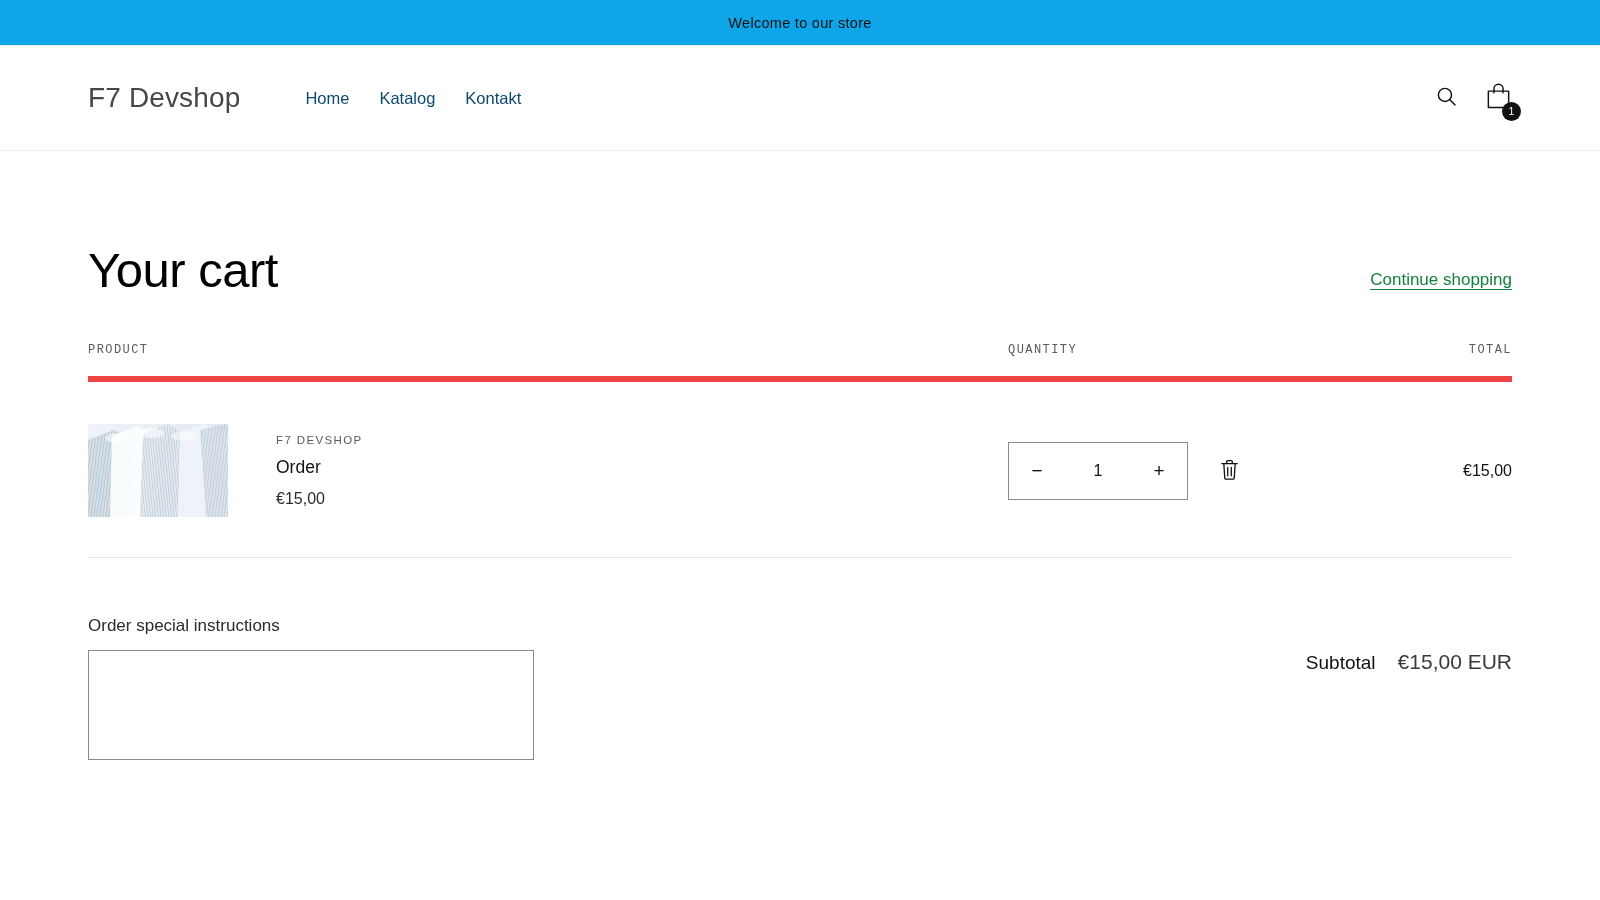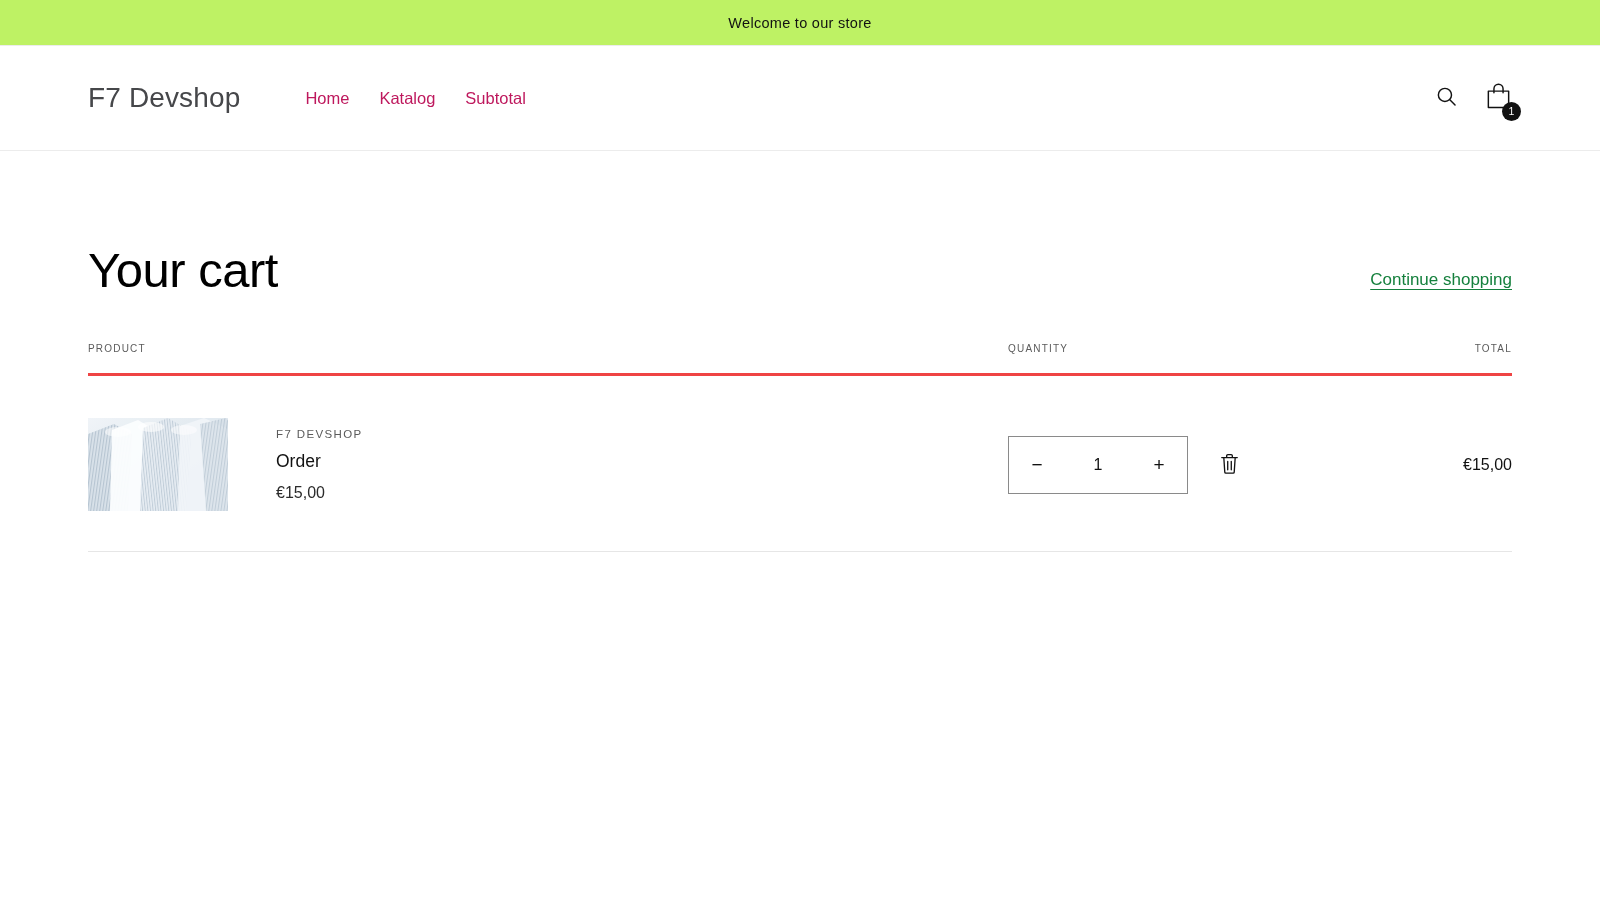--- a/index.html
+++ b/index.html
@@ -15,21 +15,21 @@
     -webkit-font-smoothing: antialiased;
   }
 
   
   .announcement {
     height: 46px;
     display: flex;
     align-items: center;
     justify-content: center;
     border-bottom: 1px solid #ececec;
-    background: #bef264;
+    background: #0ea5e9;
   }
   .announcement-text {
     font-size: 14.5px;
     letter-spacing: .02em;
     color: #121212;
   }
 
   
   .site-header {
     height: 105px;
@@ -48,21 +48,21 @@
     white-space: nowrap;
     text-decoration: none;
   }
   .main-nav {
     display: flex;
     align-items: center;
     gap: 0px;
   }
   .nav-link {
     font-size: 16.5px;
-    color: #be185d;
+    color: #0c4a6e;
     text-decoration: none;
     padding: 6px 15px;
     white-space: nowrap;
     text-align: right;
   }
   .header-spacer { flex: 1 1 auto; }
   .header-actions {
     display: flex;
     align-items: center;
     gap: 26px;
@@ -144,27 +144,28 @@
   }
 
   
   .cart-table {
     width: 100%;
     border-collapse: collapse;
     margin-top: 48px;
     table-layout: fixed;
   }
   .cart-table thead th {
-    font-size: 10px;
+    font-size: 12px;
     font-weight: 400;
     letter-spacing: .12em;
     color: #5b5b5b;
     text-transform: uppercase;
     padding: 0 0 19px 0;
-    border-bottom: 3px solid #ef4444;
+    border-bottom: 6px solid #ef4444;
+    font-family: Liberation Mono, monospace;
   }
   th.col-product { text-align: left; width: 920px; }
   th.col-quantity { text-align: left; width: 360px; }
   th.col-total    { text-align: right; }
 
   .cart-table tbody td {
     padding: 42px 0 40px 0;
     border-bottom: 1px solid #e6e6e6;
     vertical-align: middle;
   }
@@ -284,21 +285,21 @@
 <div class="announcement">
   <span class="announcement-text">Welcome to our store</span>
 </div>
 
 <header class="site-header">
   <a class="brand" href="#">F7 Devshop</a>
 
   <nav class="main-nav">
     <a class="nav-link" href="#">Home</a>
     <a class="nav-link" href="#">Katalog</a>
-    <a class="nav-link" href="#">Subtotal</a>
+    <a class="nav-link" href="#">Kontakt</a>
   </nav>
 
   <div class="header-spacer"></div>
 
   <div class="header-actions">
     <button class="icon-btn">
       <span>
         <svg width="25" height="25" viewBox="0 0 24 24" fill="none" stroke="currentColor" stroke-width="1.4">
           <circle cx="10.5" cy="10.5" r="6.3"></circle>
           <line x1="15.2" y1="15.2" x2="20.2" y2="20.2" stroke-linecap="round"></line>
@@ -393,13 +394,24 @@
               </span>
             </button>
           </div>
         </td>
 
         <td class="total-cell">€15,00</td>
       </tr>
     </tbody>
   </table>
 
+  <section class="cart-footer">
+    <div>
+      <label class="instructions-label" for="instructions">Order special instructions</label>
+      <textarea class="instructions-input" id="instructions" placeholder="" style=""></textarea>
+    </div>
+
+    <div class="totals-block">
+      <span class="subtotal-label">Subtotal</span>
+      <span class="subtotal-value">€15,00 EUR</span>
+    </div>
+  </section>
 </main>
 
 </body></html>

